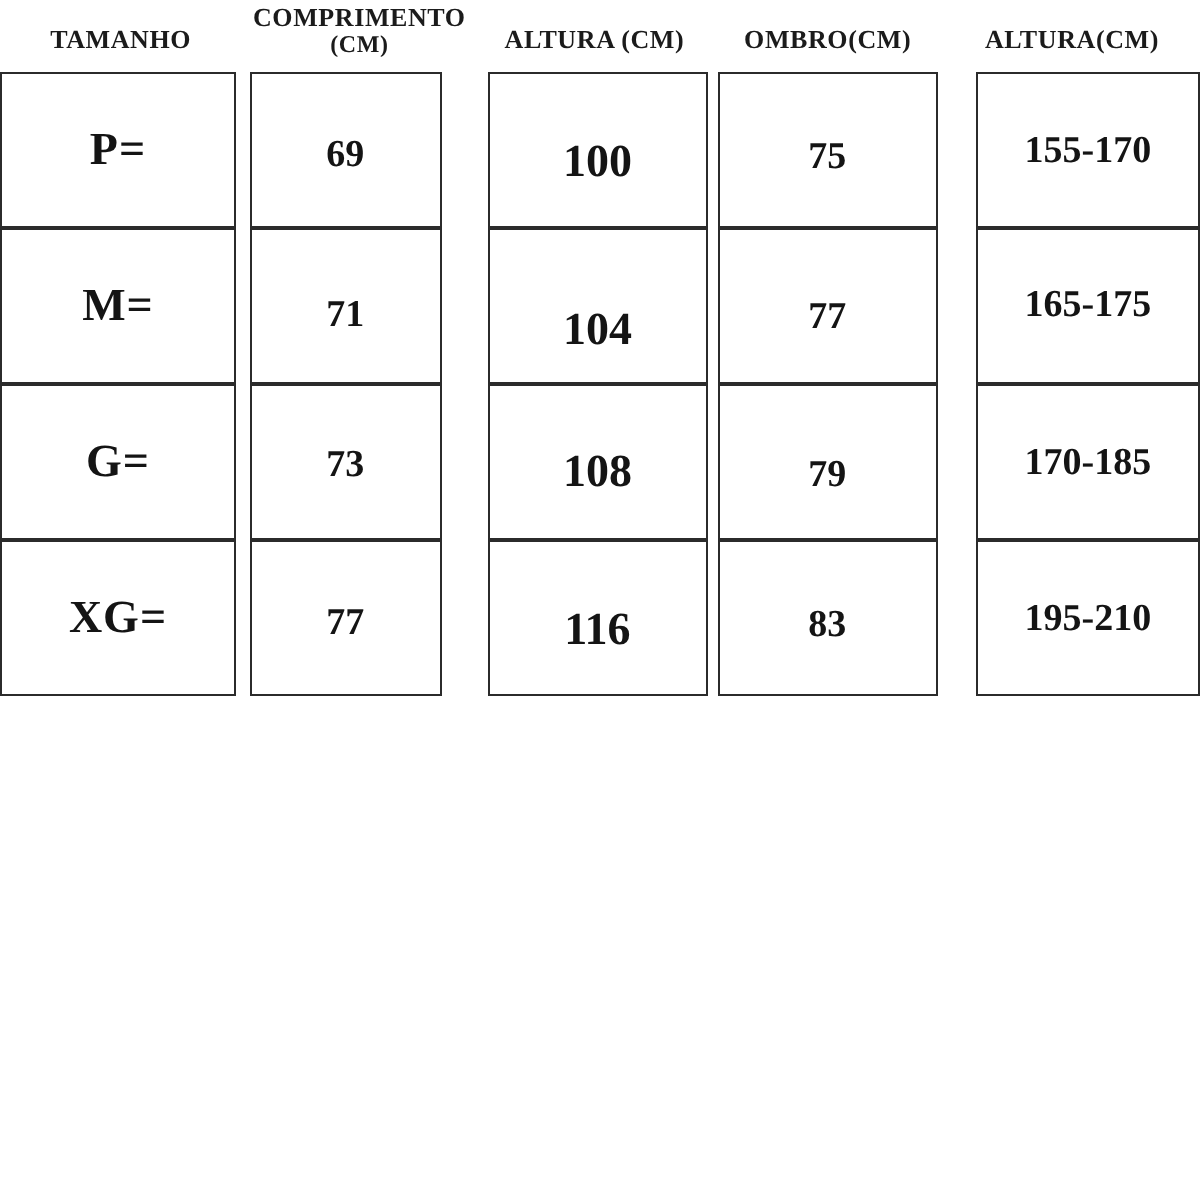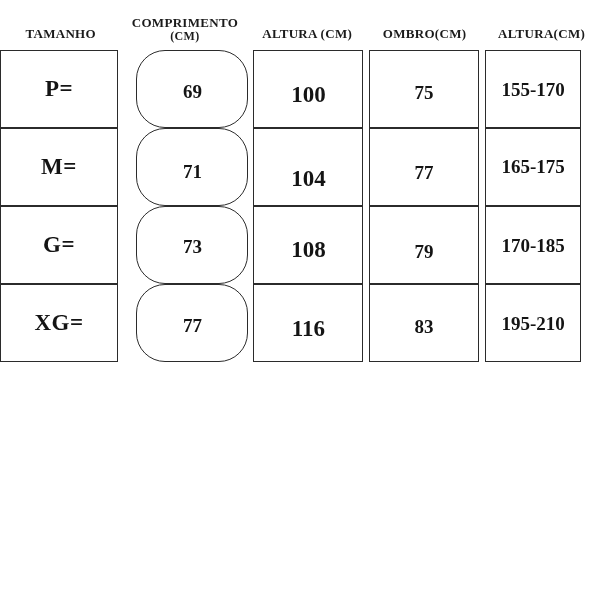--- a/index.html
+++ b/index.html
@@ -16,21 +16,21 @@
   }
   .sheet {
     position: relative;
     width: 600px;
     height: 600px;
     box-sizing: border-box;
   }
   .size-table {
     position: absolute;
     left: 0;
-    top: 14px;
+    top: 0;
     width: 600px;
     border-collapse: separate;
     border-spacing: 0;
   }
   .size-table th {
     font-family: "Liberation Serif", serif;
     font-weight: bold;
     font-size: 13px;
     letter-spacing: 0.3px;
     text-align: center;
@@ -62,24 +62,24 @@
   }
   
   .c0 { width: 118px; }
   .c1 { width: 118px; }
   .c2 { width: 114px; }
   .c3 { width: 114px; }
   .c4 { width: 116px; }
 
   
   td.c0 .cellbox { width: 118px; margin-left: 0px;  }
-  td.c1 .cellbox { width: 112px; margin-left: 15px; border-radius: 29px;  }
+  td.c1 .cellbox { width: 96px; margin-left: 4px;  }
   td.c2 .cellbox { width: 110px; margin-left: 5px;  }
   td.c3 .cellbox { width: 110px; margin-left: 3px;  }
-  td.c4 .cellbox { width: 96px; margin-left: 2px;  }
+  td.c4 .cellbox { width: 112px; margin-left: 16px;  }
 
   .size-label { font-size: 23px; letter-spacing: 0.5px; }
   .val-len  { font-size: 19px; }
   .val-bust { font-size: 23px; }
   .val-sh   { font-size: 19px; }
   .val-ht   { font-size: 19px; }
 
   
   tr.r0 td.c1 .cellbox span { transform: translateY(3px); display:inline-block;}
   tr.r0 td.c2 .cellbox span { transform: translateY(6px); display:inline-block;}

